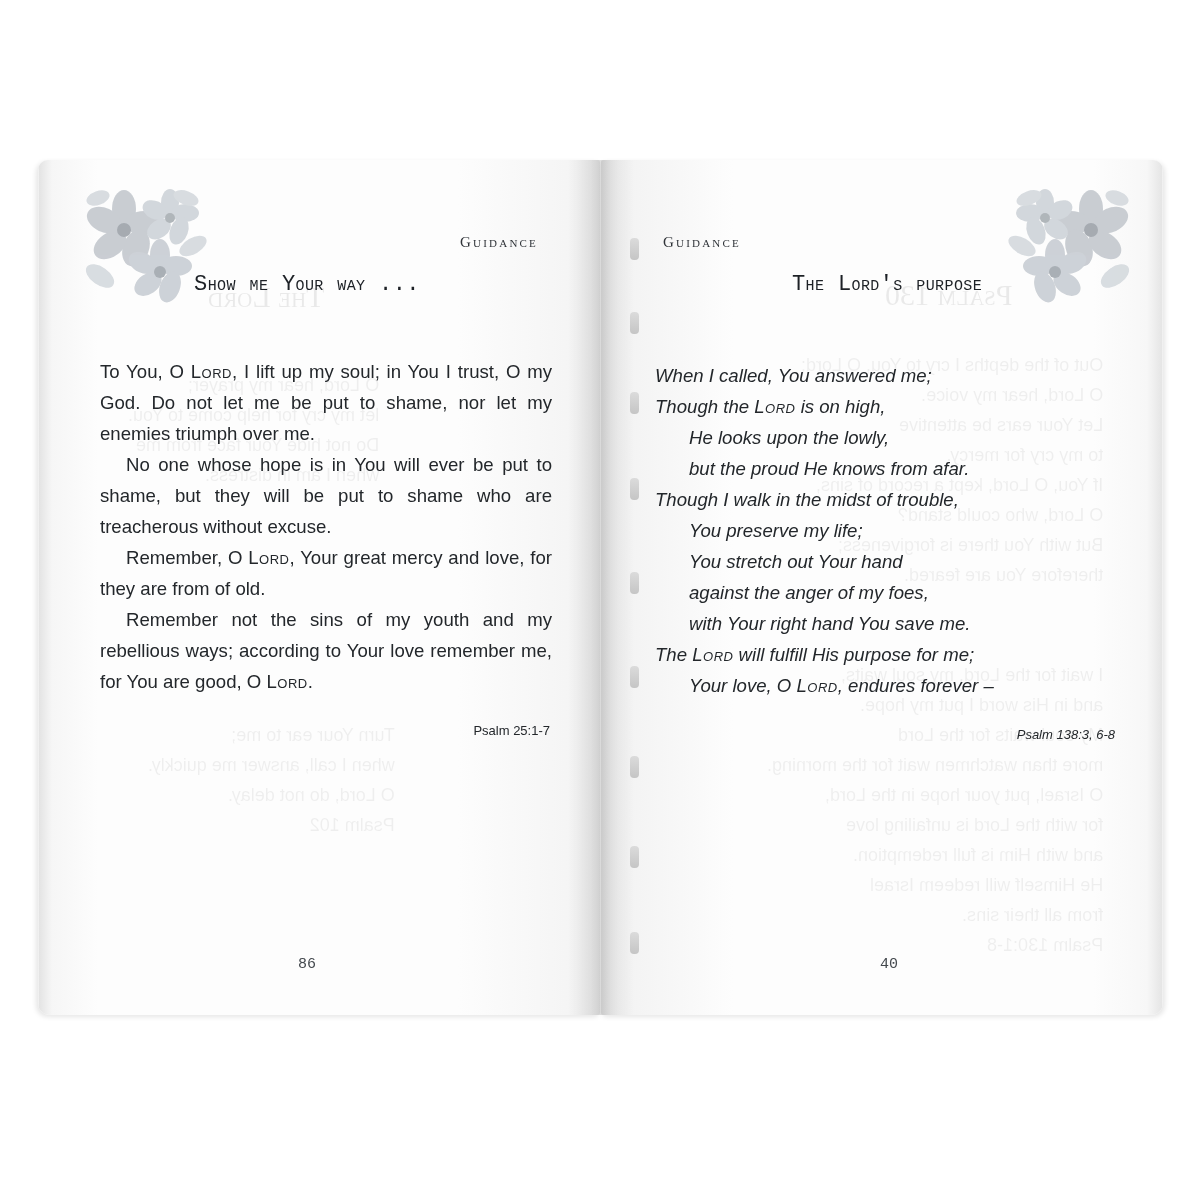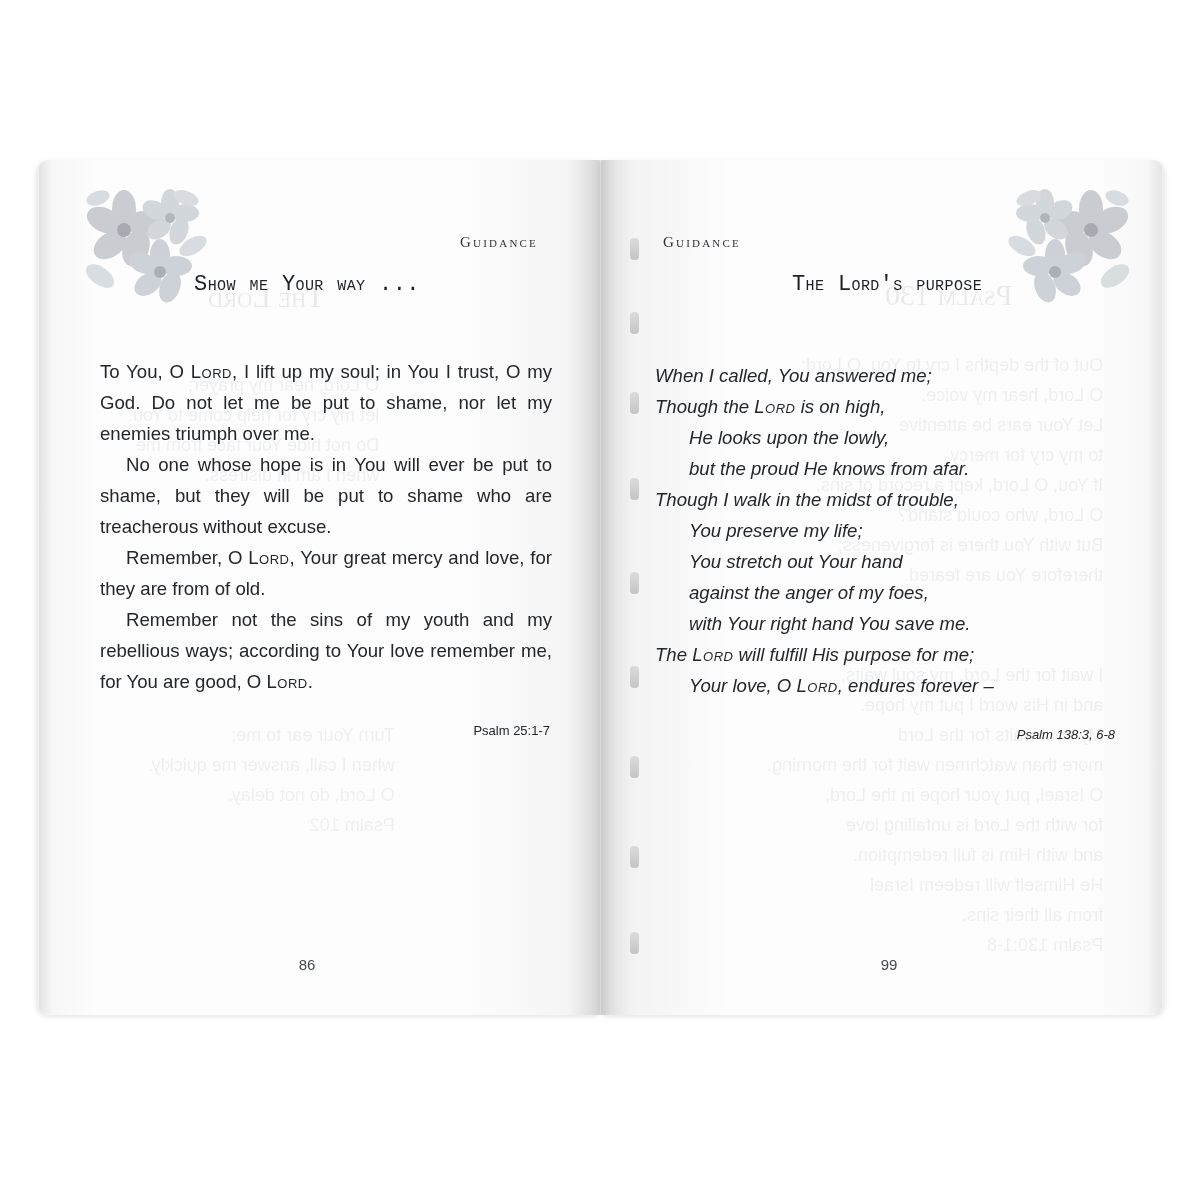--- a/index.html
+++ b/index.html
@@ -168,21 +168,21 @@
     color: #23272b;
   }
   .left .ref { padding-right: 2px; text-align: right; }
   .right .ref { padding-right: 10px; }
 
   .folio {
     position: absolute;
     bottom: 42px;
     width: 100%;
     text-align: center;
-    font-family: Liberation Sans, sans-serif;
+    font-family: Liberation Mono, monospace;
     font-size: 15px;
     color: #44494e;
   }
   .left .folio { padding-right: 24px; box-sizing: border-box; }
   .right .folio { padding-left: 14px; box-sizing: border-box; }
 
   
   .floral {
     position: absolute;
     width: 135px;
@@ -380,21 +380,21 @@
         <div class="line">Though I walk in the midst of trouble,</div>
         <div class="line ind1">You preserve my life;</div>
         <div class="line ind1">You stretch out Your hand</div>
         <div class="line ind1">against the anger of my foes,</div>
         <div class="line ind1">with Your right hand You save me.</div>
         <div class="line">The <span class="smallcaps">Lord</span> will fulfill His purpose for me;</div>
         <div class="line ind1">Your love, O <span class="smallcaps">Lord</span>, endures forever –</div>
         <div class="ref">Psalm 138:3, 6-8</div>
       </div>
 
-      <div class="folio">99</div>
+      <div class="folio">40</div>
     </div>
 
     <div class="spine"></div>
     <div class="stitch" style="top:78px;"></div>
     <div class="stitch" style="top:152px;"></div>
     <div class="stitch" style="top:232px;"></div>
     <div class="stitch" style="top:318px;"></div>
     <div class="stitch" style="top:412px;"></div>
     <div class="stitch" style="top:506px;"></div>
     <div class="stitch" style="top:596px;"></div>

